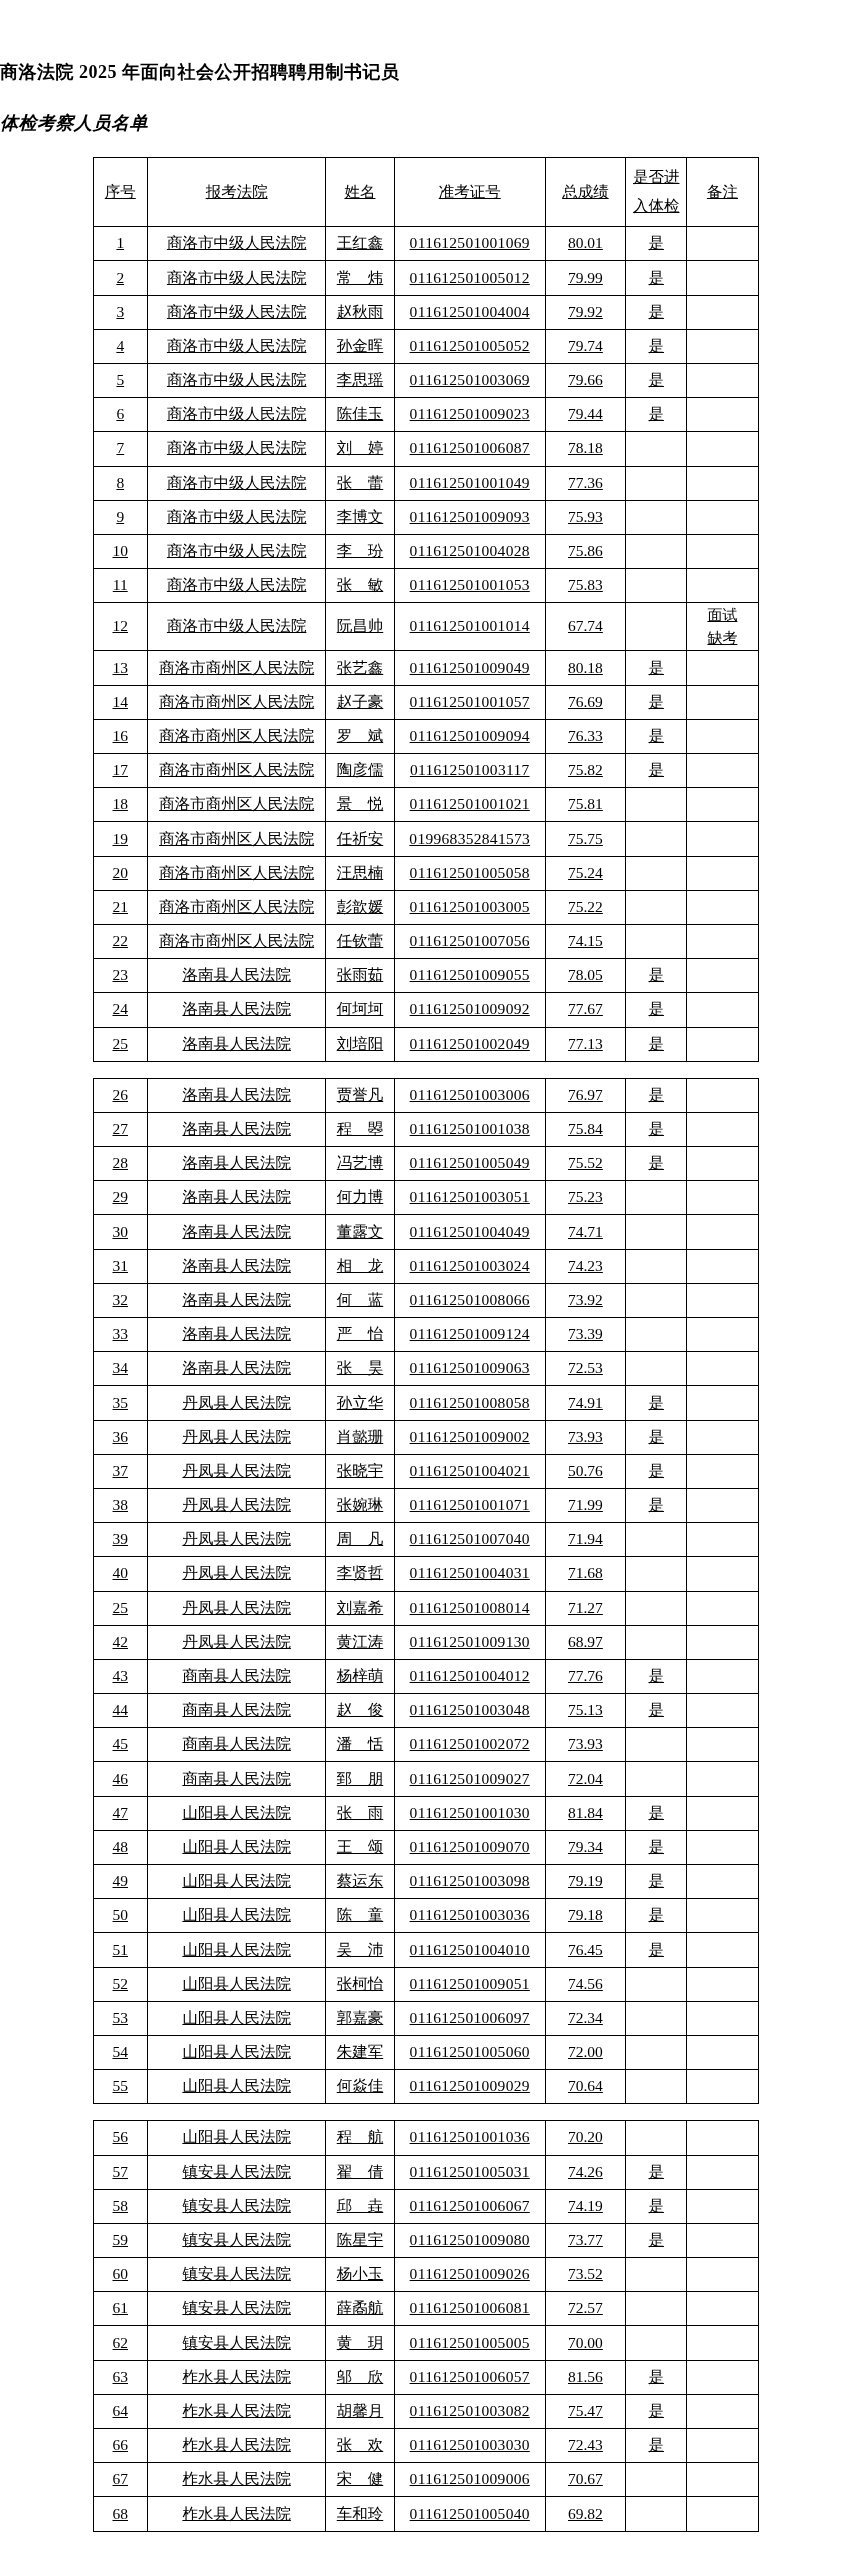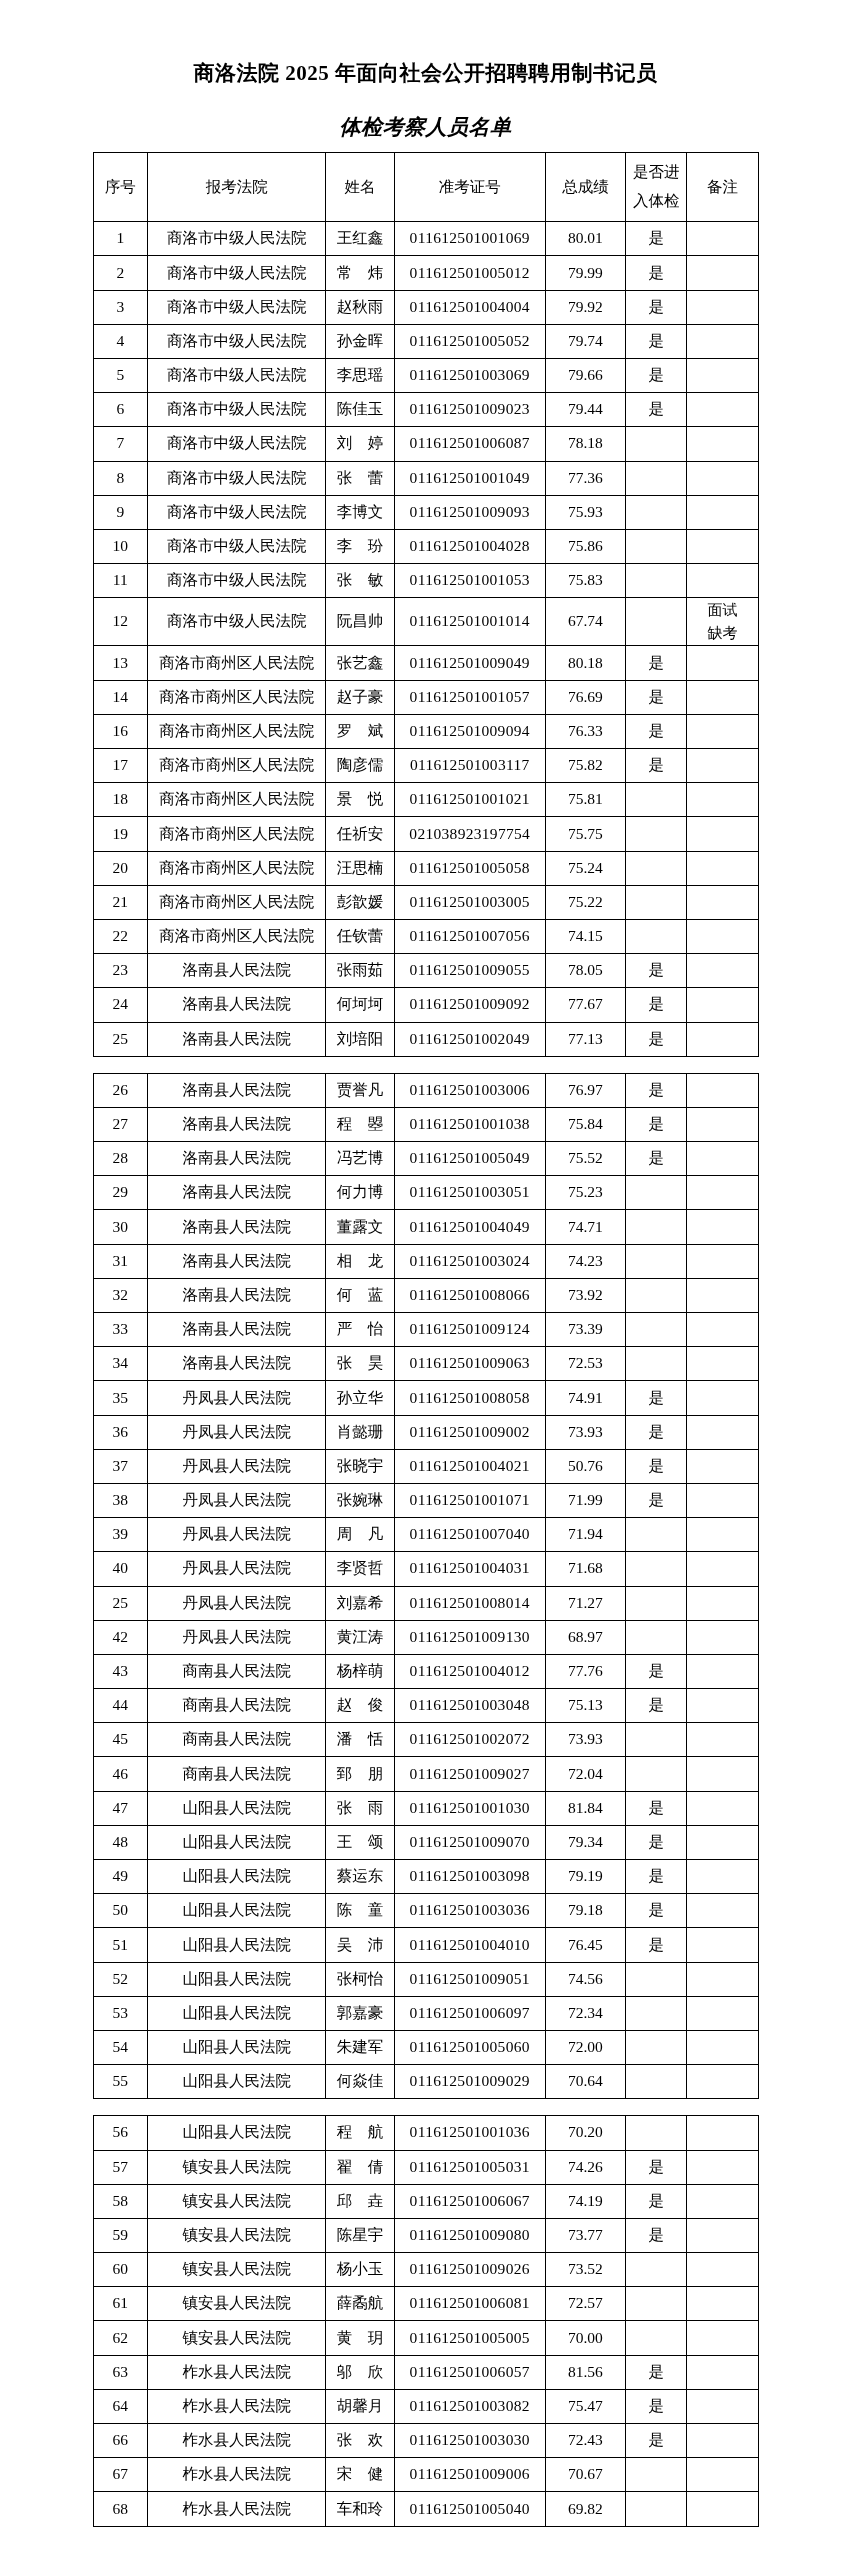--- a/index.html
+++ b/index.html
@@ -9,35 +9,36 @@
   }
   .page {
     position: relative;
     width: 851px;
     min-height: 2576px;
     background: #ffffff;
     color: #000000;
     font-family: "Liberation Serif", "DejaVu Serif", serif;
   }
   .doc-title {
-    text-align: center;
-    font-size: 21px;
+    text-align: left;
+    font-size: 18px;
     font-weight: bold;
     letter-spacing: 0.5px;
     line-height: 1;
   }
   .doc-title.line1 { padding-top: 63px; }
   .doc-title.line2 { padding-top: 33px; padding-bottom: 14px; font-style: italic; }
 
   table.roster {
     width: 666px;
-    margin: 0 auto;
+    margin: 11px auto;
     border-collapse: collapse;
     table-layout: fixed;
     border: 1.6px solid #000;
+    text-decoration: underline;
   }
   table.roster + table.roster { margin-top: 16px; }
   table.roster td {
     border: 1.1px solid #000;
     text-align: center;
     vertical-align: middle;
     font-size: 15.5px;
     padding: 1.1px 2.1px;
     height: 31px;
     overflow: hidden;
@@ -235,21 +236,21 @@
             <td class="cell-name">景　悦</td>
             <td class="cell-ticket">011612501001021</td>
             <td class="cell-score">75.81</td>
             <td class="cell-pass"></td>
             <td class="cell-note"></td>
           </tr>
           <tr>
             <td class="cell-no">19</td>
             <td class="cell-court">商洛市商州区人民法院</td>
             <td class="cell-name">任祈安</td>
-            <td class="cell-ticket">021038923197754</td>
+            <td class="cell-ticket">019968352841573</td>
             <td class="cell-score">75.75</td>
             <td class="cell-pass"></td>
             <td class="cell-note"></td>
           </tr>
           <tr>
             <td class="cell-no">20</td>
             <td class="cell-court">商洛市商州区人民法院</td>
             <td class="cell-name">汪思楠</td>
             <td class="cell-ticket">011612501005058</td>
             <td class="cell-score">75.24</td>

